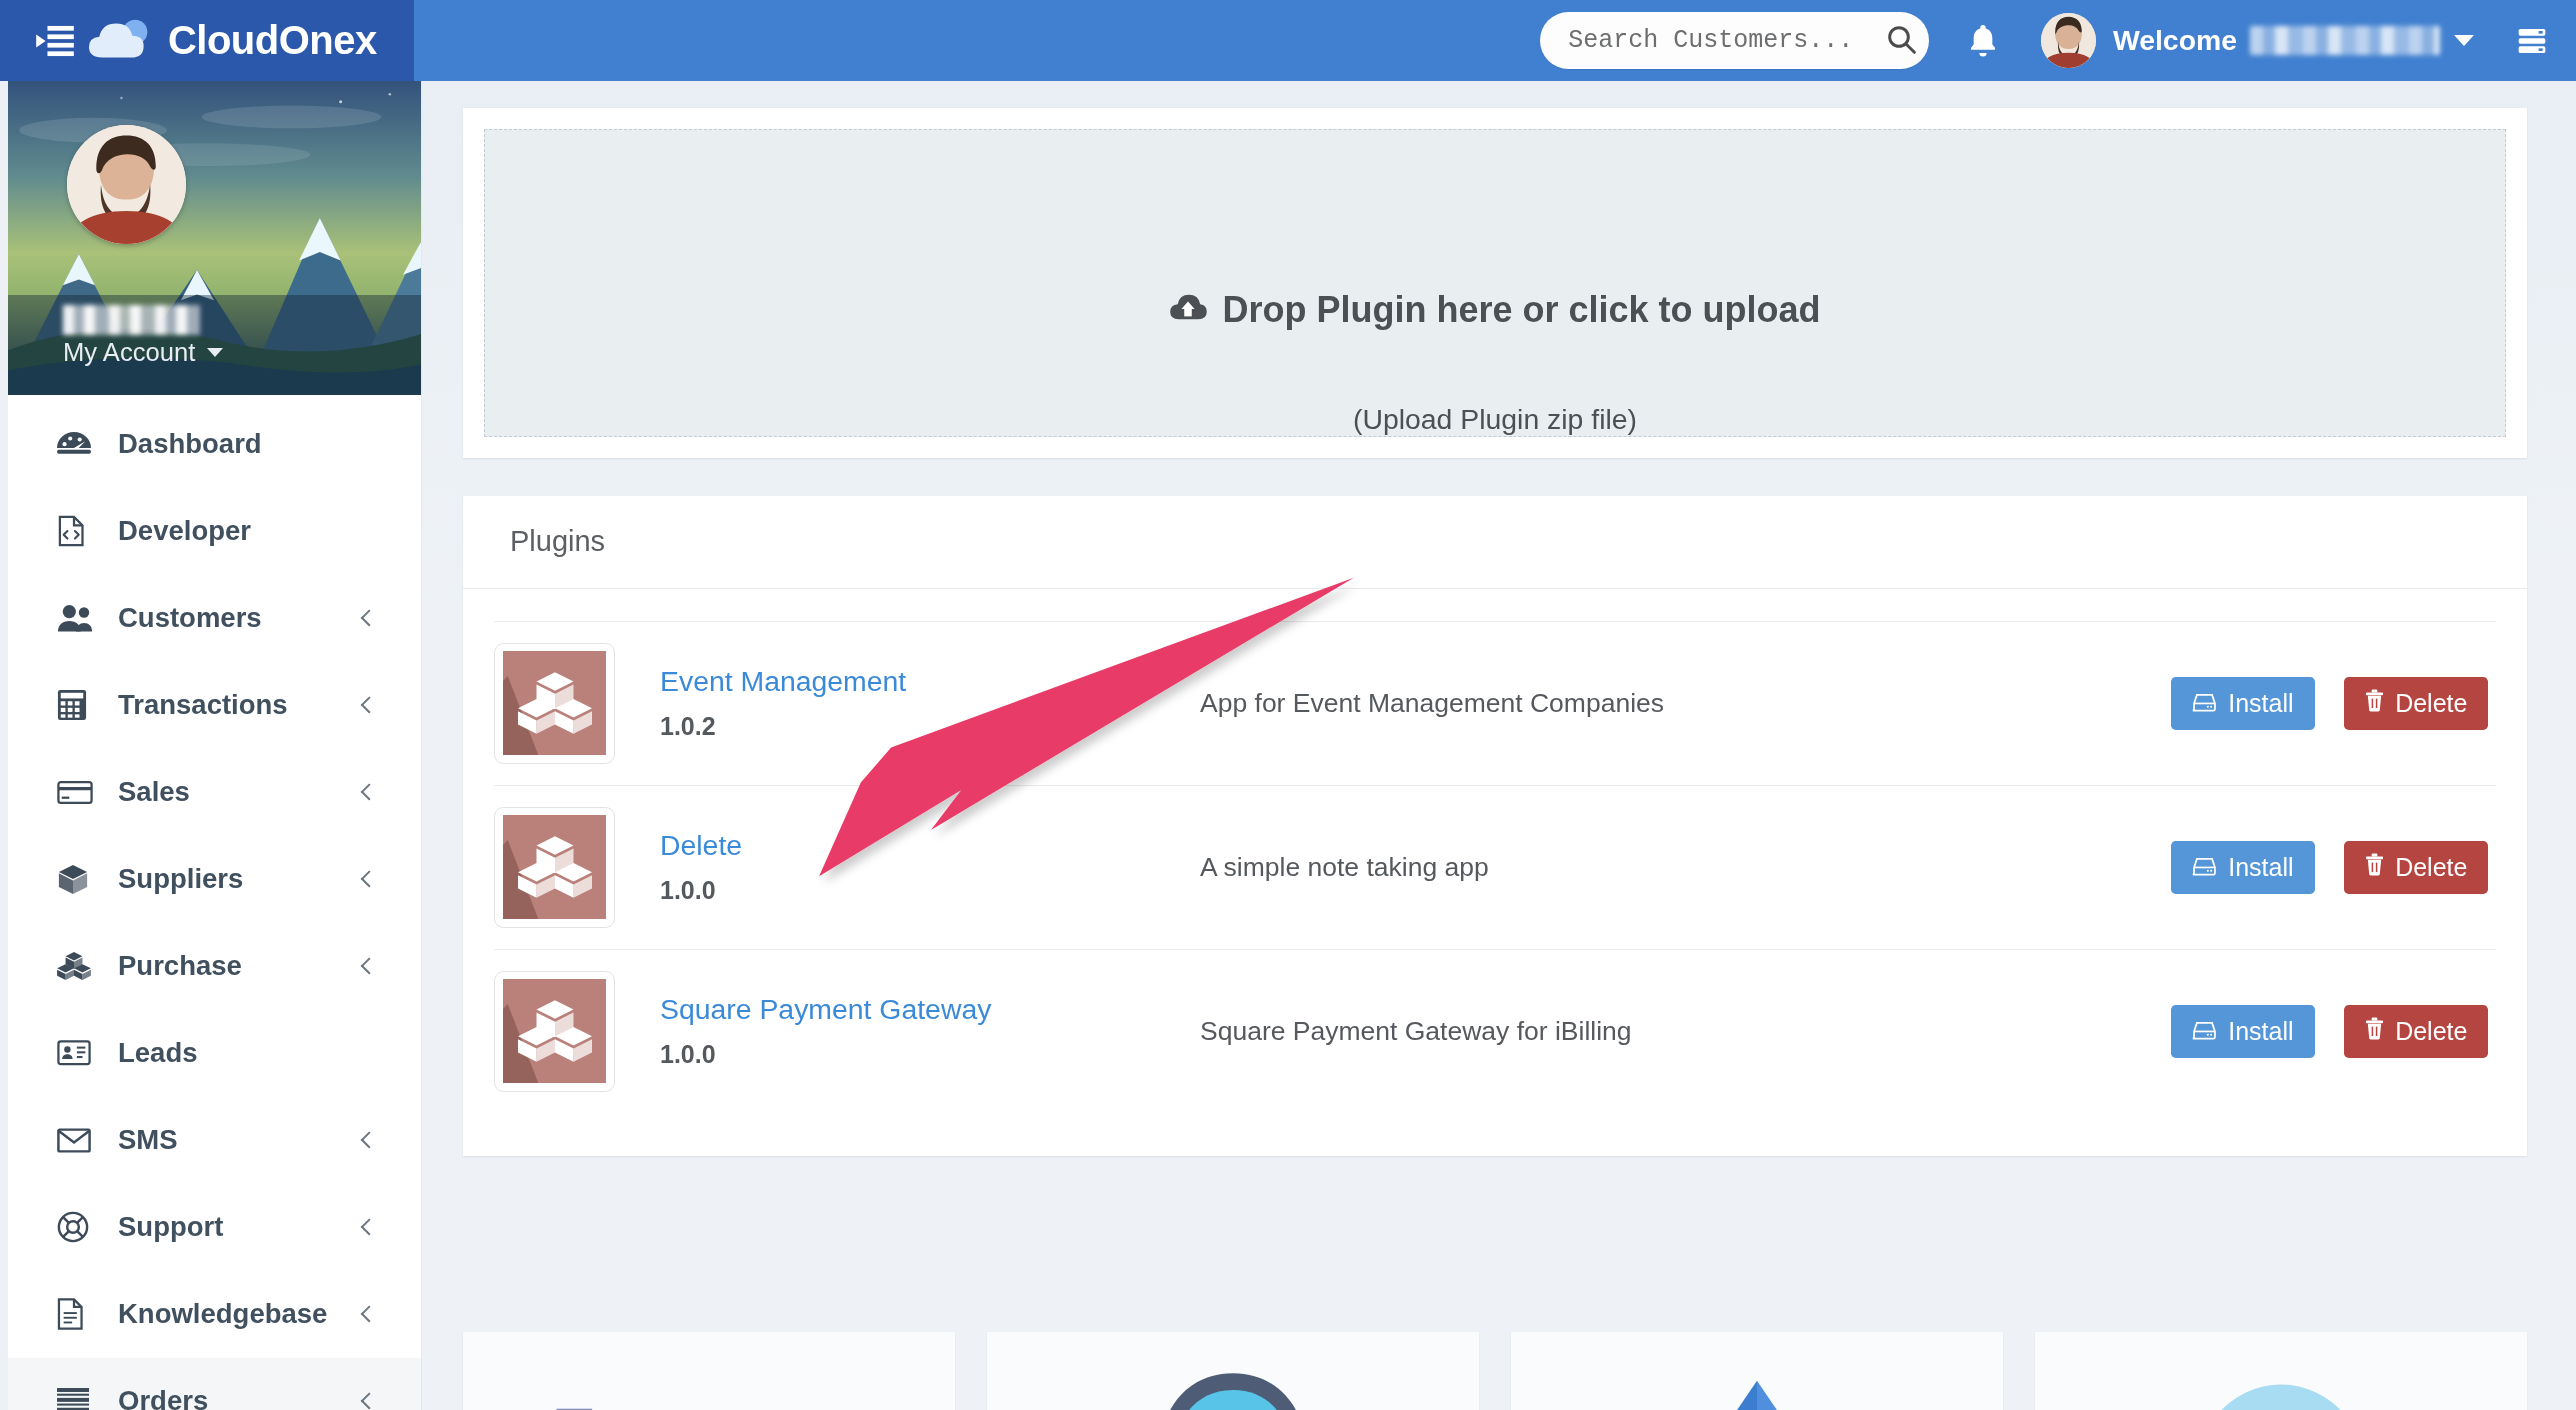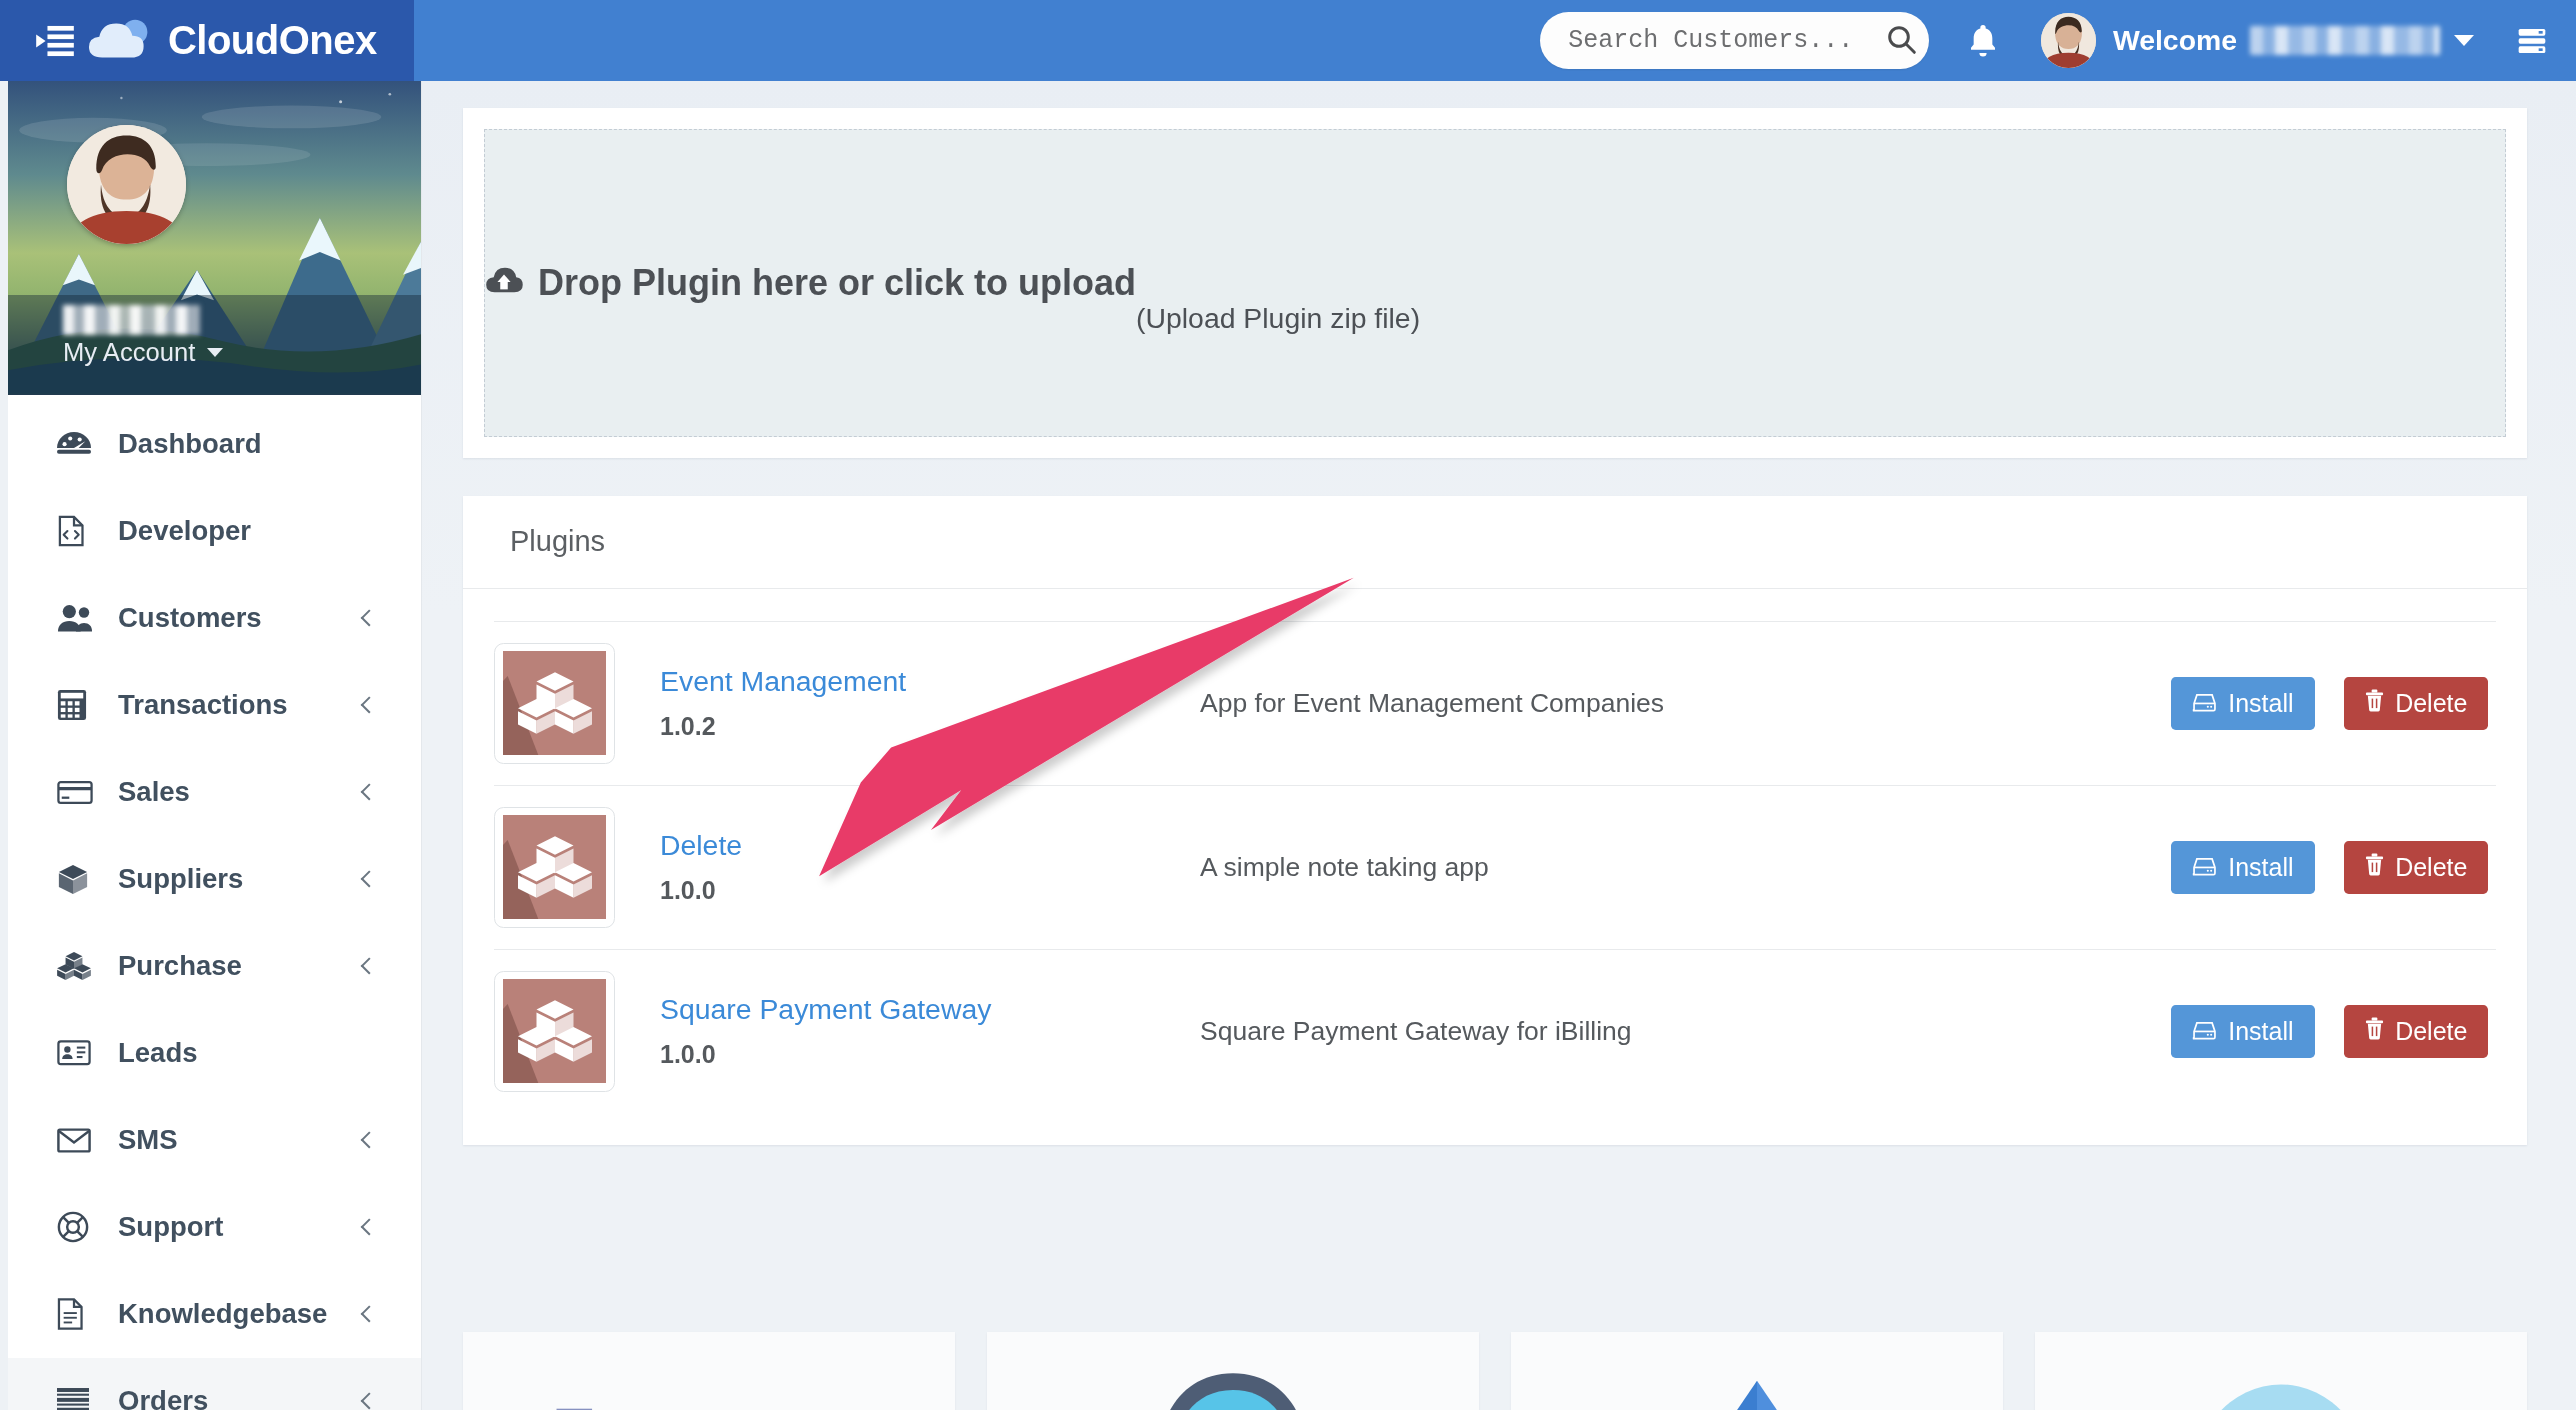--- a/index.html
+++ b/index.html
@@ -195,39 +195,39 @@
   .card {
     background: #fff;
     margin: 0 49px;
     box-shadow: 0 0.9px 1.9px rgba(60,80,110,.10);
   }
   .upload-card { margin-top: 26.5px; padding: 21px; }
   .dropzone {
     border: 1.9px dashed #c3ccd4;
     background: #e9eff1;
     height: 308px;
-    display: flex; flex-direction: row;
-    align-items: center; justify-content: flex-start;
+    display: flex; flex-direction: column;
+    align-items: center; justify-content: flex-end;
     cursor: pointer;
   }
   .dz-title {
     font-size: 36px; font-weight: bold; color: #4c5055;
     display: flex; align-items: center; gap: 15px;
   }
   .dz-sub { font-size: 28.4px; color: #4c5055; margin-top: 72px; }
 
   .plugins-card { margin-top: 38px; }
   .plugins-head {
     height: 93px;
     display: flex; align-items: center;
     padding-left: 47px;
     border-bottom: 0.9px solid #e8eaec;
   }
   .plugins-title { font-size: 29px; color: #5b5f63; }
-  .plugins-body { padding: 32px 31px 32px 31px; }
+  .plugins-body { padding: 32px 31px 43px 31px; }
 
   table.plugin-table { width: 100%; border-collapse: collapse; }
   table.plugin-table td {
     border-top: 0.9px solid #e8eaec;
     padding: 0;
     vertical-align: middle;
   }
   table.plugin-table tr:first-child td { border-top: 0.9px solid #e8eaec; }
   .col-icon { width: 166px; padding: 21px 0 21px 0 !important; }
   .col-name { width: 540px; }

